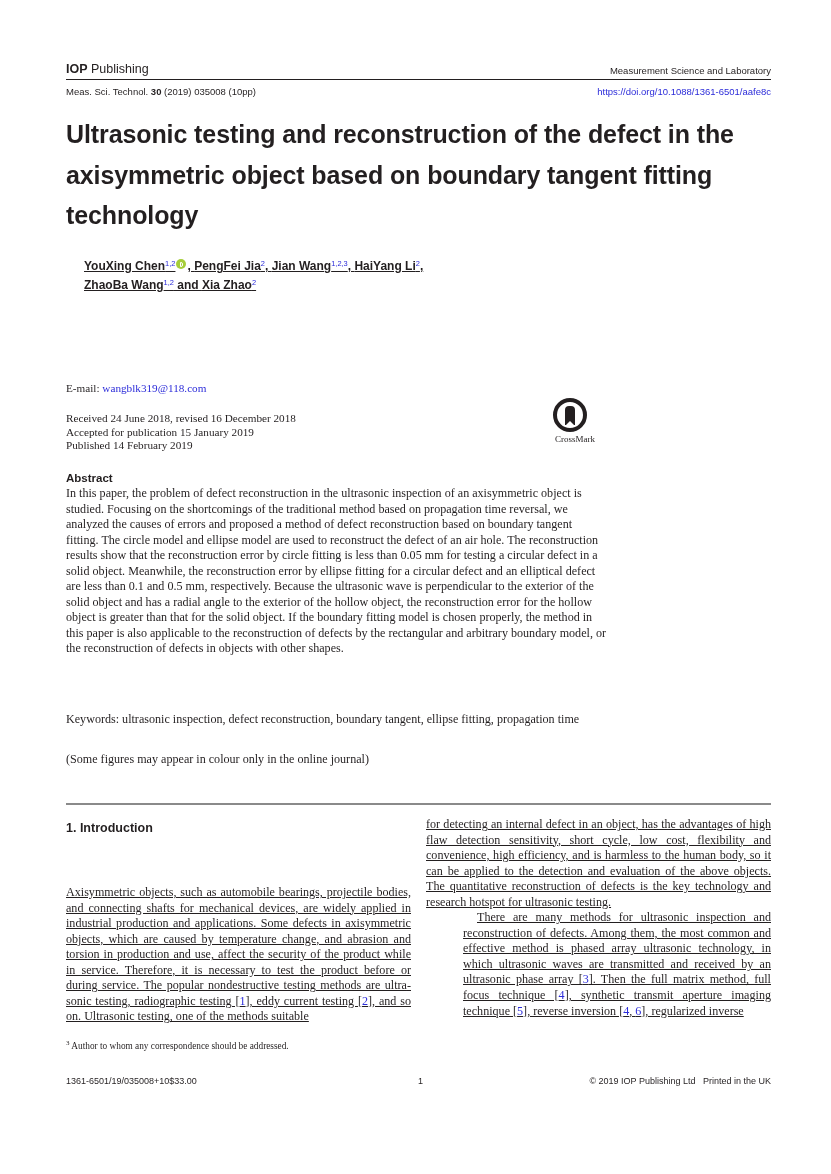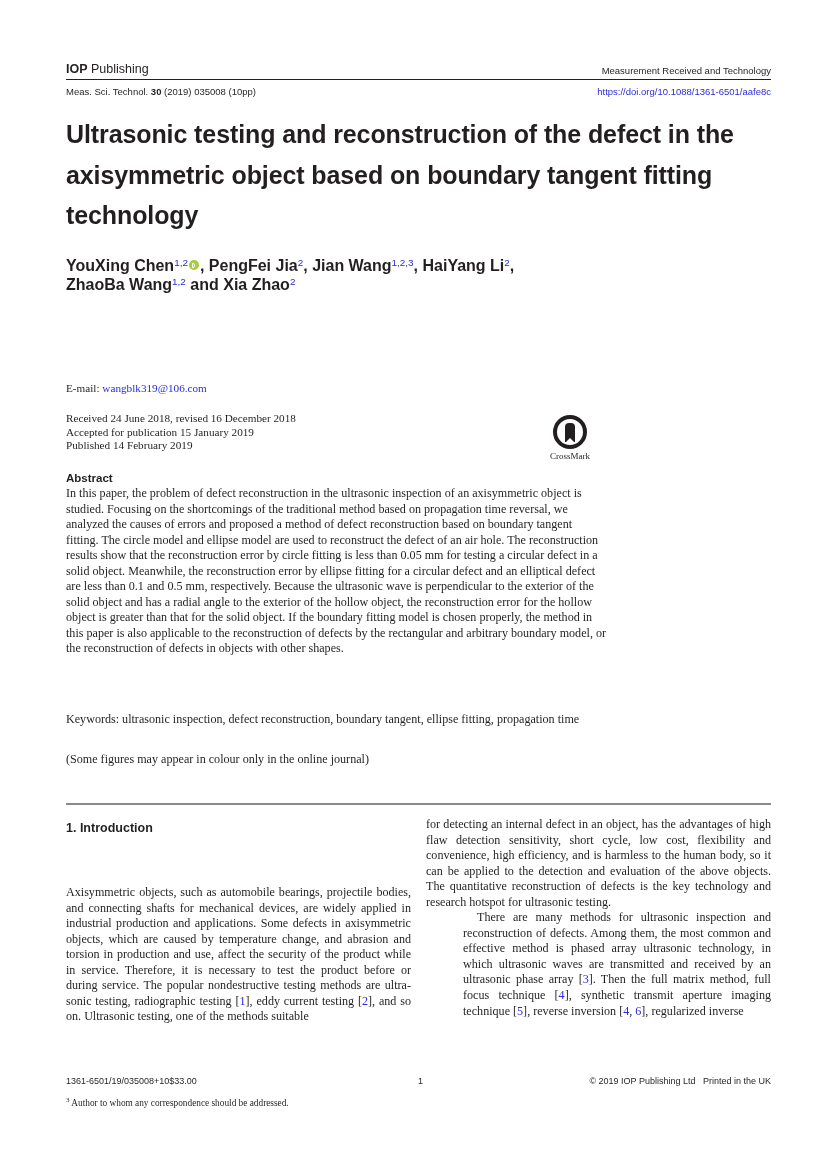--- a/index.html
+++ b/index.html
@@ -11,71 +11,71 @@
   sup { font-size: 0.62em; vertical-align: 0.55em; line-height: 0; }
 
   #hdr-publisher { left: 66px; top: 62px; font-size: 12.5px; }
   #hdr-publisher b { font-weight: bold; }
   #hdr-journal { right: 60px; top: 65px; font-size: 9.5px; }
   #hdr-rule { left: 66px; right: 60px; top: 79px; height: 1px; background: #231f20; }
   #hdr-cite { left: 66px; top: 86px; font-size: 9.5px; }
   #hdr-doi { right: 60px; top: 86px; font-size: 9.5px; }
 
   #title { left: 66px; top: 114px; width: 720px; font-size: 25px; font-weight: bold; line-height: 40.5px; letter-spacing: -0.1px; }
-  #authors { left: 66px; top: 257px; width: 560px; font-size: 16px; font-weight: bold; line-height: 18.5px; }
+  #authors { left: 84px; top: 257px; width: 560px; font-size: 12px; font-weight: bold; line-height: 18.5px; text-decoration: underline; }
   #authors sup { color: #2b2bd9; font-weight: normal; }
   .orcid { display: inline-block; width: 10px; height: 10px; border-radius: 50%; background: #a6ce39; vertical-align: 1px; margin: 0 1px; position: relative; }
   .orcid::after { content: ""; position: absolute; left: 3.5px; top: 2.5px; width: 3px; height: 5px; border: 1px solid #fff; border-radius: 0 2px 2px 0; box-sizing: border-box; }
 
   #affils { left: 66px; top: 307px; width: 540px; font-size: 11.2px; line-height: 14px; }
   #email { left: 66px; top: 382px; font-size: 11.2px; }
   #dates { left: 66px; top: 412px; font-size: 11.2px; line-height: 13.5px; }
 
-  #crossmark { left: 545px; top: 415px; width: 50px; text-align: center; }
+  #crossmark { left: 545px; top: 398px; width: 50px; text-align: right; }
   #crossmark .circle { width: 34px; height: 34px; margin: 0 auto; border-radius: 50%; border: 4px solid #231f20; box-sizing: border-box; position: relative; }
   #crossmark .bookmark { position: absolute; left: 8px; top: 4px; width: 10px; height: 19px; background: #231f20; border-radius: 4px 4px 0 0; }
   #crossmark .bookmark::after { content: ""; position: absolute; left: 0; bottom: -1px; border-left: 5px solid transparent; border-right: 5px solid transparent; border-bottom: 5px solid #fff; }
   #crossmark .label { font-size: 9px; margin-top: 2px; }
 
   #abstract-head { left: 66px; top: 472px; font-size: 11.5px; font-weight: bold; }
   #abstract { left: 66px; top: 486px; width: 540px; font-size: 12.1px; line-height: 15.55px; }
   #keywords { left: 66px; top: 712px; width: 540px; font-size: 12.1px; line-height: 15.5px; }
   #colournote { left: 66px; top: 752px; font-size: 12.1px; }
   #main-rule { left: 66px; right: 60px; top: 803px; height: 2px; background: #8a8a8a; }
 
   #sec1-head { left: 66px; top: 821px; font-size: 12.5px; font-weight: bold; }
-  .col { width: 345px; font-size: 12.1px; line-height: 15.55px; text-align: justify; hyphens: manual; }
+  .col { width: 345px; font-size: 12.1px; line-height: 15.55px; text-align: justify; hyphens: manual; text-decoration: underline; }
   .col p { margin: 0; }
   .col p.indent { text-indent: 14px; margin-left: 37px; }
   #col-left { left: 66px; top: 853px; margin-top: 32px; }
   #col-right { left: 426px; top: 817px; }
-  #footnote { left: 66px; top: 1098px; font-size: 9.3px; }
+  #footnote { left: 66px; top: 1041px; font-size: 9.3px; }
   #footnote sup { font-size: 0.75em; }
 
   #ftr-left { left: 66px; top: 1076px; font-size: 9px; }
   #ftr-page { left: 418px; top: 1076px; font-size: 9px; }
   #ftr-right { right: 60px; top: 1076px; font-size: 9px; }
 </style>
 </head>
 <body>
 
 <div id="hdr-publisher" class="abs sans"><b>IOP</b><span> Publishing</span></div>
-<div id="hdr-journal" class="abs sans">Measurement Received and Technology</div>
+<div id="hdr-journal" class="abs sans">Measurement Science and Laboratory</div>
 <div id="hdr-rule" class="abs"></div>
 <div id="hdr-cite" class="abs sans"><span>Meas. Sci. Technol. </span><b>30</b><span> (2019) 035008 (10pp)</span></div>
 <a id="hdr-doi" class="abs sans link">https://doi.org/10.1088/1361-6501/aafe8c</a>
 
 <div id="title" class="abs sans">Ultrasonic testing and reconstruction of the defect in the axisymmetric object based on boundary tangent fitting technology</div>
 
 <div id="authors" class="abs sans"><span>YouXing Chen</span><sup>1,2</sup><span class="orcid"></span><span>, </span><span>PengFei Jia</span><sup>2</sup><span>, </span><span>Jian Wang</span><sup>1,2,3</sup><span>, </span><span>HaiYang Li</span><sup>2</sup><span>,</span><br><span>ZhaoBa Wang</span><sup>1,2</sup><span> and </span><span>Xia Zhao</span><sup>2</sup><span></span></div>
 
 <div id="affils" class="abs serif">
 </div>
 
-<div id="email" class="abs serif"><span>E-mail: </span><a class="link">wangblk319@106.com</a></div>
+<div id="email" class="abs serif"><span>E-mail: </span><a class="link">wangblk319@118.com</a></div>
 
 <div id="dates" class="abs serif">
   <div>Received 24 June 2018, revised 16 December 2018</div>
   <div>Accepted for publication 15 January 2019</div>
   <div>Published 14 February 2019</div>
 </div>
 
 <div id="crossmark" class="abs serif">
   <div class="circle">
       <div class="bookmark"></div>

